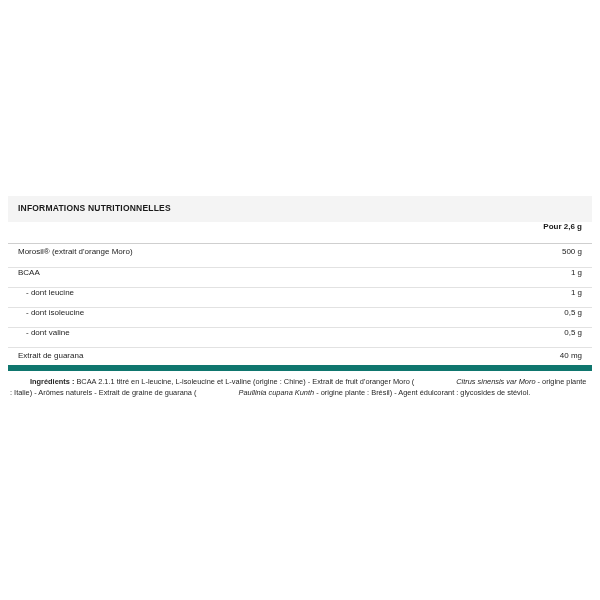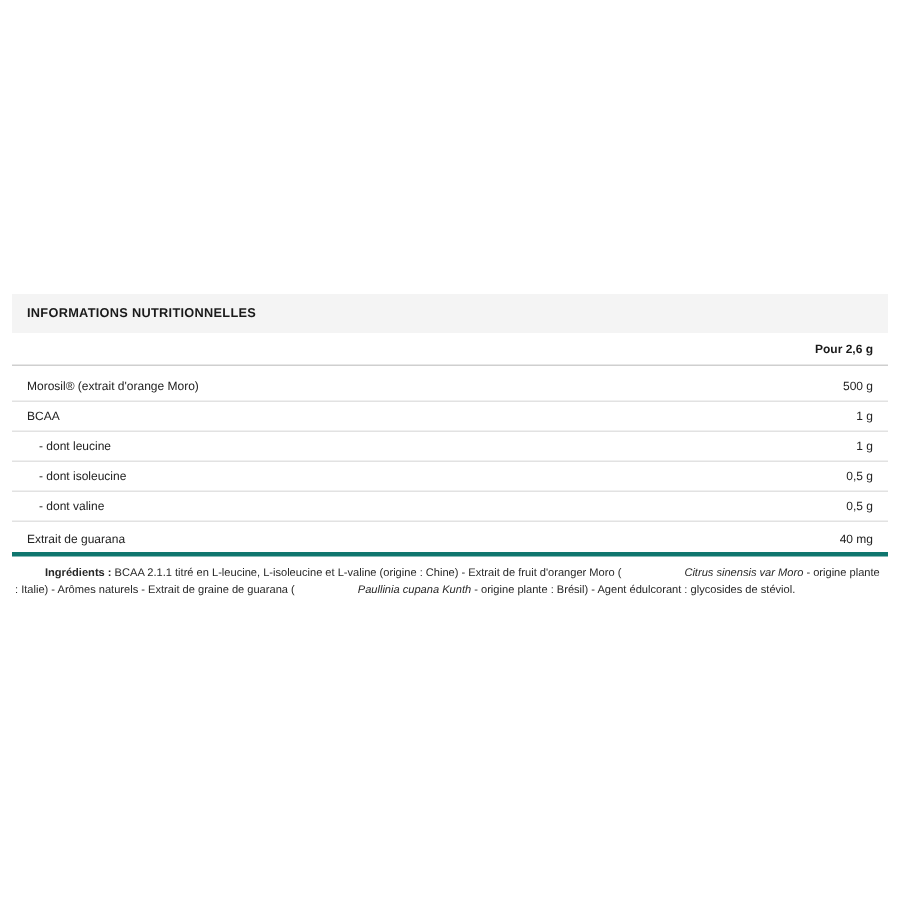--- a/index.html
+++ b/index.html
@@ -38,21 +38,21 @@
   .header-portion {
     font-size: 8px;
     color: #333333;
     margin-top: 3px;
     line-height: 1.3;
   }
 
   .row {
     display: flex;
     justify-content: space-between;
-    align-items: center;
+    align-items: flex-start;
     border-bottom: 1px solid #e2e2e2;
     padding: 0 10px;
     box-sizing: border-box;
     height: 20px;
     font-size: 8px;
   }
   .row.head {
     height: 22px;
     border-bottom: 1px solid #cfcfcf;
     background: #ffffff;
@@ -70,21 +70,21 @@
     text-align: right;
     white-space: nowrap;
   }
   .row.indent .label {
     padding-left: 8px;
   }
   .row.first-data {
     height: 21px;
   }
   .row.last {
-    border-bottom: 3px solid #0f766e;
+    border-bottom: 6px solid #0f766e;
     gap: 32px;
   }
   .spacer-row {
     height: 3px;
   }
 
   .ingredients {
     margin-top: 6px;
     padding: 0 2px 0 2px;
     font-size: 7.4px;

